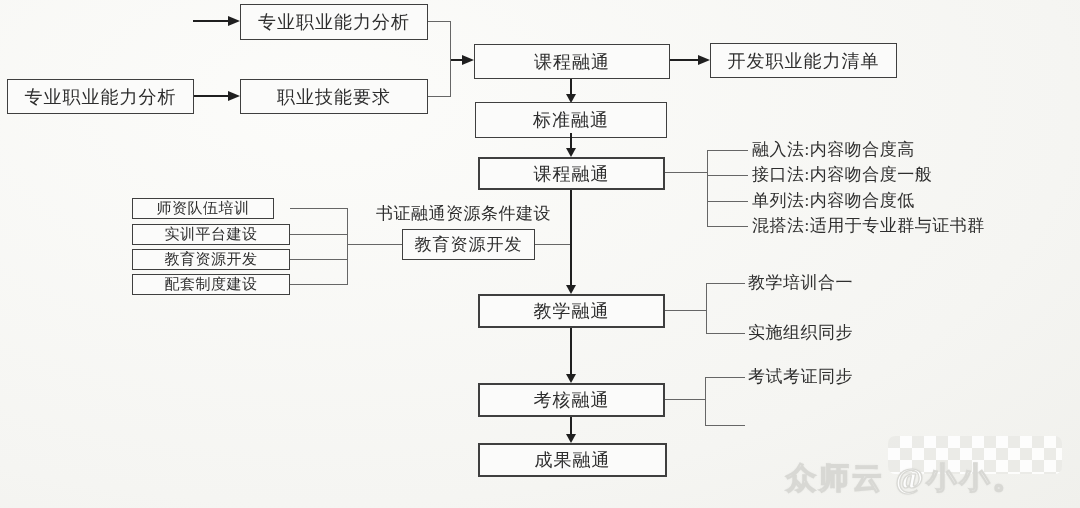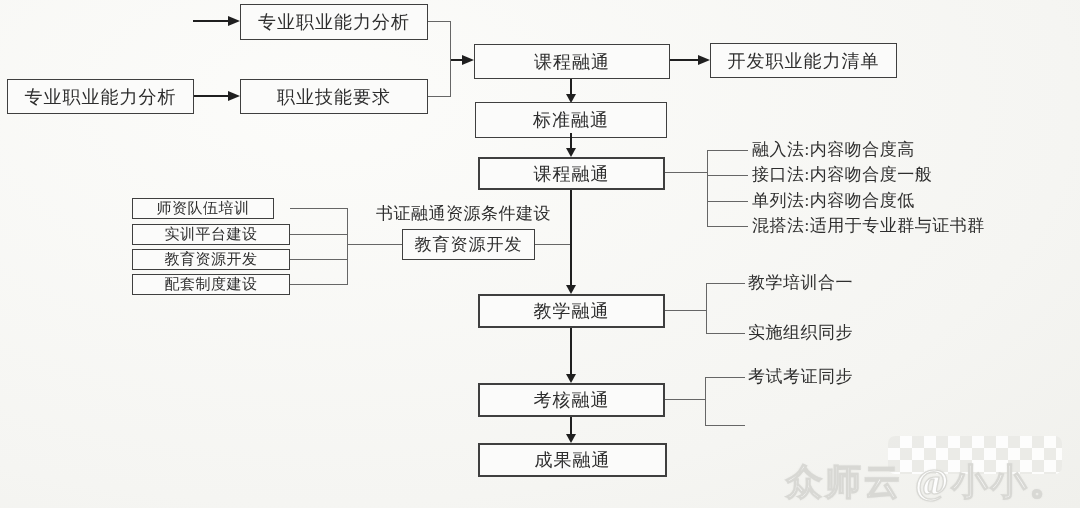--- a/index.html
+++ b/index.html
@@ -19,21 +19,21 @@
   .box.thick{border-width:2px;}
   .box.sm{font-size:15px;letter-spacing:0.5px;}
   .hline{position:absolute;height:1px;background:var(--line,#666);}
   .vline{position:absolute;width:1px;background:var(--line,#666);}
   .stem{background:var(--arrow,#1f1f1f);}
   .arr-r{position:absolute;width:0;height:0;border-top:5px solid transparent;border-bottom:5px solid transparent;border-left:12px solid var(--arrow,#1f1f1f);}
   .arr-d{position:absolute;width:0;height:0;border-left:5px solid transparent;border-right:5px solid transparent;border-top:9px solid var(--arrow,#1f1f1f);}
   .branch{position:absolute;height:22px;line-height:22px;font-size:17px;letter-spacing:0.5px;white-space:nowrap;}
   .floating-label{position:absolute;height:22px;line-height:22px;font-size:17px;letter-spacing:0.5px;white-space:nowrap;}
   .watermark{
-    position:absolute;left:786px;top:458px;font-size:36px;font-weight:700;letter-spacing:3px;
+    position:absolute;left:786px;top:458px;font-size:30px;font-weight:700;letter-spacing:3px;
     color:rgba(255,255,255,0.95);-webkit-text-stroke:1.2px #d8d8d4;
     text-shadow:0 0 2px rgba(205,205,200,0.8);white-space:nowrap;text-align:center;
   }
   .mosaic{
     position:absolute;left:888px;top:436px;width:174px;height:38px;border-radius:7px;
     background-image:repeating-conic-gradient(#ffffff 0% 25%, #ebebe7 0% 50%);
     background-size:24px 24px;opacity:0.88;
   }
 </style>
 </head>

